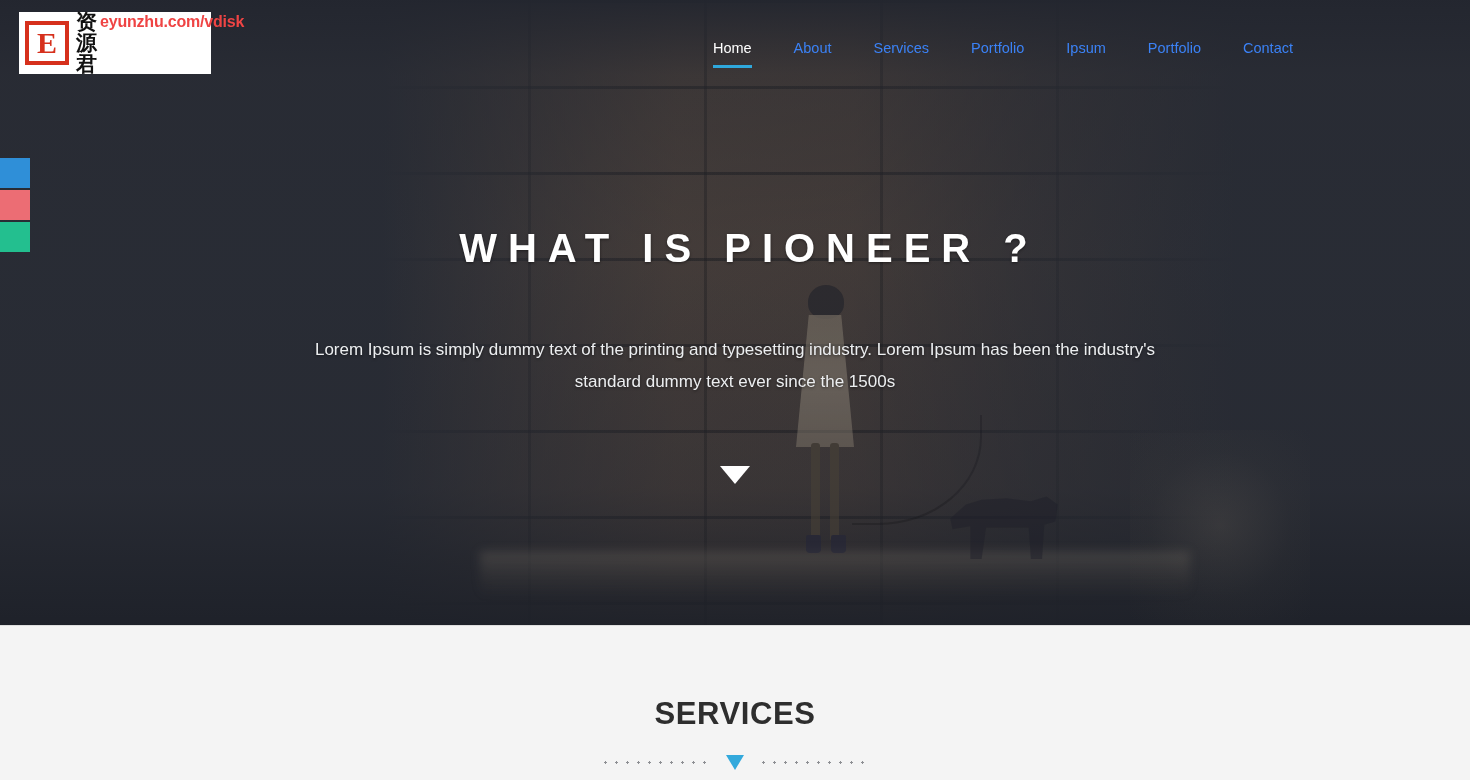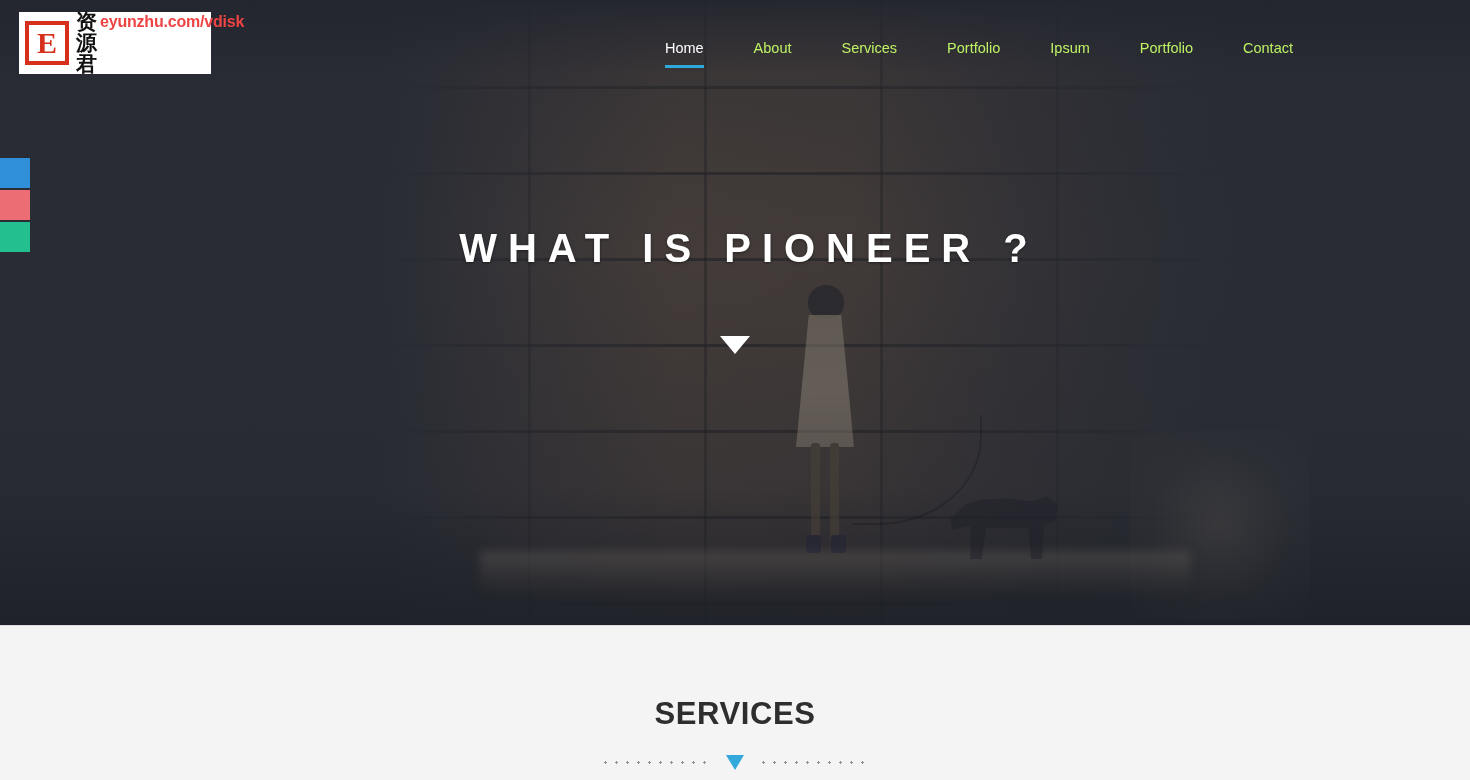--- a/index.html
+++ b/index.html
@@ -188,25 +188,25 @@
     font-size: 16px; font-weight: bold; color: #ef4444;
     margin-top: 2px;
     letter-spacing: -0.2px;
   }
 
   nav.main-nav {
     position: absolute;
     right: 160px; top: 40px;
     display: flex;
     align-items: flex-start;
-    gap: 16px;
+    gap: 8px;
   }
   nav.main-nav a {
     position: relative;
-    color: #bef264;
+    color: #3b82f6;
     text-decoration: none;
     font-size: 14.5px;
     padding: 0 17px 12px 17px;
     white-space: nowrap;
   }
   nav.main-nav a.active { color: #ffffff; }
   nav.main-nav a.active::after {
     content: "";
     position: absolute;
     left: 17px; right: 17px; bottom: 0;
@@ -349,20 +349,21 @@
   </header>
 
   <div class="social-rail" id="social-root">
       <a href="#" class="sbtn" style="background: rgb(47, 143, 216);"></a>
       <a href="#" class="sbtn" style="background: rgb(236, 109, 116);"></a>
       <a href="#" class="sbtn" style="background: rgb(35, 191, 143);"></a>
     </div>
 
   <div class="hero-content">
     <h1 class="hero-title">WHAT IS PIONEER ?</h1>
+    <p class="hero-sub">Lorem Ipsum is simply dummy text of the printing and typesetting industry. Lorem Ipsum has been the industry's standard dummy text ever since the 1500s</p>
     <div class="scroll-arrow"></div>
   </div>
 
 </section>
 
 <section class="services">
   <h2 class="services-title">SERVICES</h2>
   <div class="services-divider">
     <span class="dotline"></span>
     <span class="div-arrow"></span>

